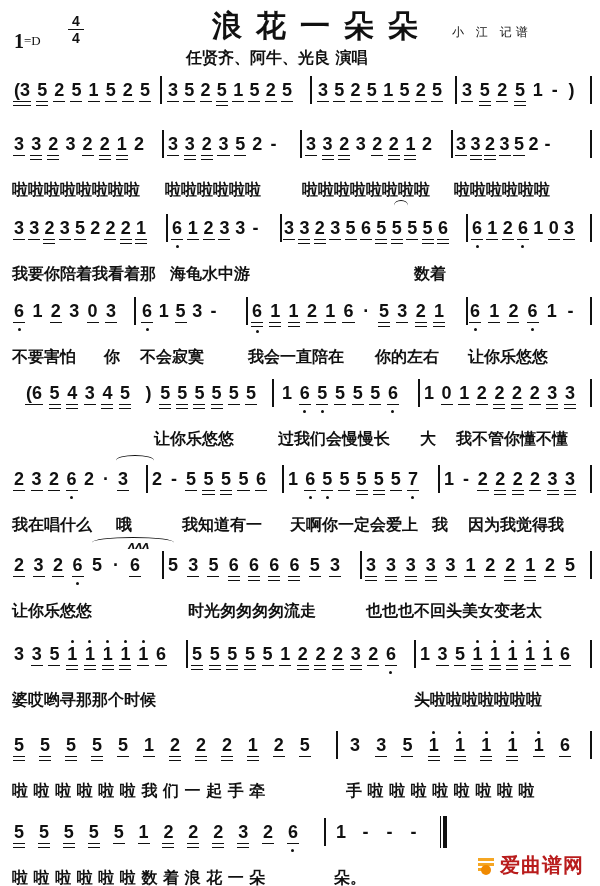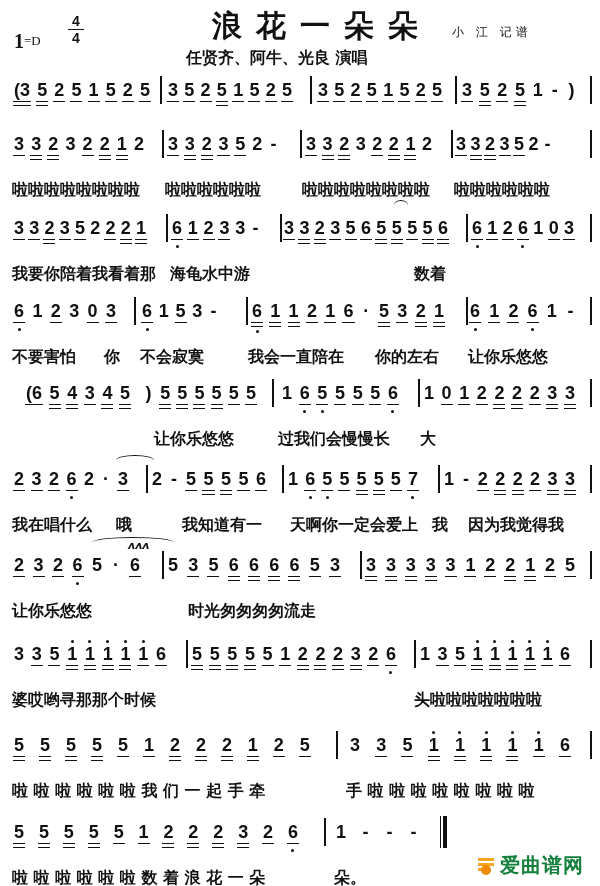--- a/index.html
+++ b/index.html
@@ -25,21 +25,21 @@
   .final::after { content:""; position:absolute; left:2px; top:0; width:4px; height:32px; background:#111; }
   .lyr { position:absolute; top:0; font-size:16px; font-weight:bold; white-space:nowrap; }
   .slur { position:absolute; border-top:1.5px solid #111; border-radius:50% 50% 0 0; height:10px; }
   .mord { position:absolute; font-size:11px; font-weight:bold; font-style:italic; }
   .logo { position:absolute; left:478px; top:852px; display:flex; align-items:center; }
   .logo .ic { width:18px; height:20px; position:relative; margin-right:4px; }
   .logo .ic .l1 { position:absolute; left:0; top:2px; width:16px; height:3px; background:#f5a623; }
   .logo .ic .l2 { position:absolute; left:0; top:7px; width:16px; height:3px; background:#f5a623; }
   .logo .ic .l3 { position:absolute; left:0; top:12px; width:12px; height:3px; background:#f5a623; }
   .logo .ic .c { position:absolute; left:3px; top:9px; width:10px; height:10px; border-radius:50%; background:#f08a00; }
-  .logo .t { font-size:20px; color:#15803d; font-weight:bold; letter-spacing:1px; }
+  .logo .t { font-size:20px; color:#b91c1c; font-weight:bold; letter-spacing:1px; }
 </style>
 </head>
 <body>
 
 <div class="key"><span>1</span><span class="eq">=D</span></div>
 <div class="meter">
     <div>4</div>
     <div class="bar"></div>
     <div>4</div>
   </div>
@@ -295,20 +295,21 @@
           <span class="n">3<i class="u1"></i><i class="u2"></i></span>
         </div>
         <div class="barline" style="left: 272px;"></div>
         <div class="barline" style="left: 418px;"></div>
         <div class="barline" style="left: 590px;"></div>
       </div>
       <div class="lyrics">
         <span class="lyr" style="left: 154px;">让你乐悠悠</span>
         <span class="lyr" style="left: 278px;">过我们会慢慢长</span>
         <span class="lyr" style="left: 420px;">大</span>
+        <span class="lyr" style="left: 456px;">我不管你懂不懂</span>
       </div>
     </div>
     <div class="line" style="top: 469px;">
       <div class="notes">
         <div class="bar-seg" style="left: 14px; width: 114px;">
           <span class="n">2<i class="u1"></i></span>
           <span class="n">3<i class="u1"></i></span>
           <span class="n">2<i class="u1"></i></span>
           <span class="n">6<i class="u1"></i><i class="dl"></i></span>
           <span class="n">2</span>
@@ -396,20 +397,21 @@
         </div>
         <div class="barline" style="left: 162px;"></div>
         <div class="barline" style="left: 360px;"></div>
         <div class="barline" style="left: 590px;"></div>
         <div class="slur" style="left: 92px; top: -18px; width: 82px;"></div>
         <div class="mord" style="left: 128px; top: -16px;">ʌʌʌ</div>
       </div>
       <div class="lyrics">
         <span class="lyr" style="left: 12px;">让你乐悠悠</span>
         <span class="lyr" style="left: 188px;">时光匆匆匆匆流走</span>
+        <span class="lyr" style="left: 366px;">也也也不回头美女变老太</span>
       </div>
     </div>
     <div class="line" style="top: 644px;">
       <div class="notes">
         <div class="bar-seg" style="left: 14px; width: 152px;">
           <span class="n">3</span>
           <span class="n">3<i class="u1"></i></span>
           <span class="n">5<i class="u1"></i></span>
           <span class="n">1<i class="u1"></i><i class="u2"></i><i class="dh"></i></span>
           <span class="n">1<i class="u1"></i><i class="u2"></i><i class="dh"></i></span>

